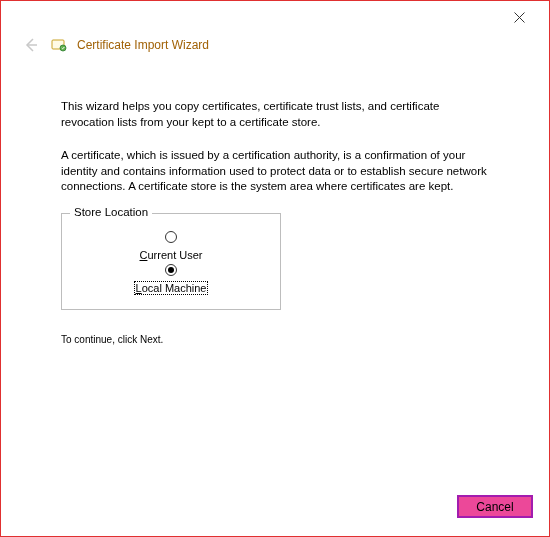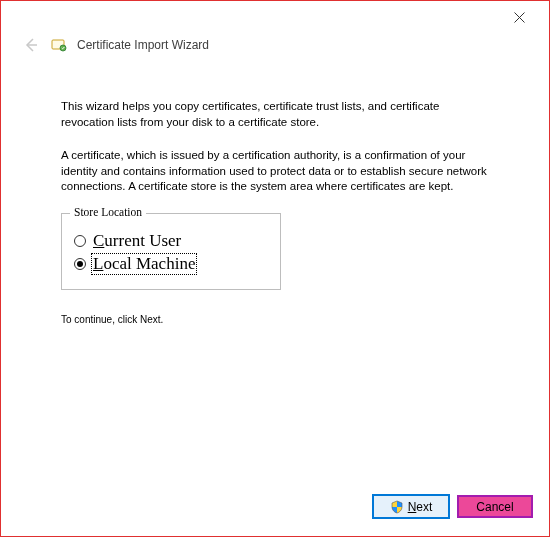--- a/index.html
+++ b/index.html
@@ -50,21 +50,21 @@
       color: #c8c8c8;
     }
     .cert-icon {
       width: 16px;
       height: 16px;
       display:flex;
       align-items:center;
       justify-content:center;
     }
     .wizard-title {
-      color: #404040;
+      color: #a16207;
       font-size: 12px;
     }
     .content {
       flex: 1;
       padding: 36px 54px 10px 60px;
       overflow: hidden;
     }
     .heading {
       font-family: "Segoe UI", Tahoma, sans-serif;
       font-size: 18px;
@@ -77,36 +77,36 @@
       line-height: 1.35;
       color: #000;
       margin-bottom: 18px;
     }
     .fieldset {
       position: relative;
       border: 1px solid #bdbdbd;
       width: 220px;
       padding: 14px 12px 12px 12px;
       margin-bottom: 24px;
-      font-family: Liberation Serif, serif;
     }
     .fieldset-legend {
       position: absolute;
       top: -8px;
       left: 8px;
       background: #fff;
       padding: 0 4px;
       font-size: 11.5px;
     }
     .radio-row {
       display: flex;
       align-items: center;
       gap: 6px;
       margin: 3px 0;
-      font-size: 17px;
+      font-size: 11px;
+      flex-direction: column;
     }
     .radio-outer {
       width: 12px;
       height: 12px;
       border: 1px solid #333;
       border-radius: 50%;
       display: flex;
       align-items: center;
       justify-content: center;
       flex-shrink: 0;
@@ -181,21 +181,21 @@
         <rect x="1" y="3" width="12" height="9" rx="1" fill="#fffbe6" stroke="#c9a227" stroke-width="1"></rect>
         <circle cx="12" cy="11" r="3" fill="#5fb04a" stroke="#2f7d32" stroke-width="0.8"></circle>
         <path d="M10.7 11 l0.9 0.9 l1.8 -1.9" fill="none" stroke="#fff" stroke-width="1"></path>
       </svg>
     </div>
     <div class="wizard-title">Certificate Import Wizard</div>
   </div>
 
   <div class="content">
 
-    <div class="para">This wizard helps you copy certificates, certificate trust lists, and certificate revocation lists from your disk to a certificate store.</div>
+    <div class="para">This wizard helps you copy certificates, certificate trust lists, and certificate revocation lists from your kept to a certificate store.</div>
     <div class="para">A certificate, which is issued by a certification authority, is a confirmation of your identity and contains information used to protect data or to establish secure network connections. A certificate store is the system area where certificates are kept.</div>
 
     <div class="fieldset">
       <div class="fieldset-legend">Store Location</div>
 
       <label class="radio-row">
         <span class="radio-outer"></span>
         <span class="radio-label underline-first">Current User</span>
       </label>
 
@@ -204,29 +204,18 @@
             <span class="radio-inner"></span>
           </span>
         <span class="radio-label underline-first focused">Local Machine</span>
       </label>
     </div>
 
     <div class="continue">To continue, click Next.</div>
   </div>
 
   <div class="footer">
-    <button class="btn primary">
-      <svg class="shield-svg" width="14" height="14" viewBox="0 0 14 14">
-        <path d="M7 1 L12 3 V7 C12 10 9.5 12.5 7 13 C4.5 12.5 2 10 2 7 V3 Z" fill="#fff"></path>
-        <path d="M7 1 L12 3 V7 L7 7 Z" fill="#1e90ff"></path>
-        <path d="M7 1 L2 3 V7 L7 7 Z" fill="#ffd43b"></path>
-        <path d="M7 7 L12 7 C12 10 9.5 12.5 7 13 Z" fill="#ffd43b"></path>
-        <path d="M7 7 L2 7 C2 10 4.5 12.5 7 13 Z" fill="#1e90ff"></path>
-        <path d="M7 1 L12 3 V7 C12 10 9.5 12.5 7 13 C4.5 12.5 2 10 2 7 V3 Z" fill="none" stroke="#555" stroke-width="0.6"></path>
-      </svg>
-      <span class="underline-first">Next</span>
-    </button>
     <button class="btn">
       <span>Cancel</span>
     </button>
   </div>
 
 </div>
 
 </body></html>

